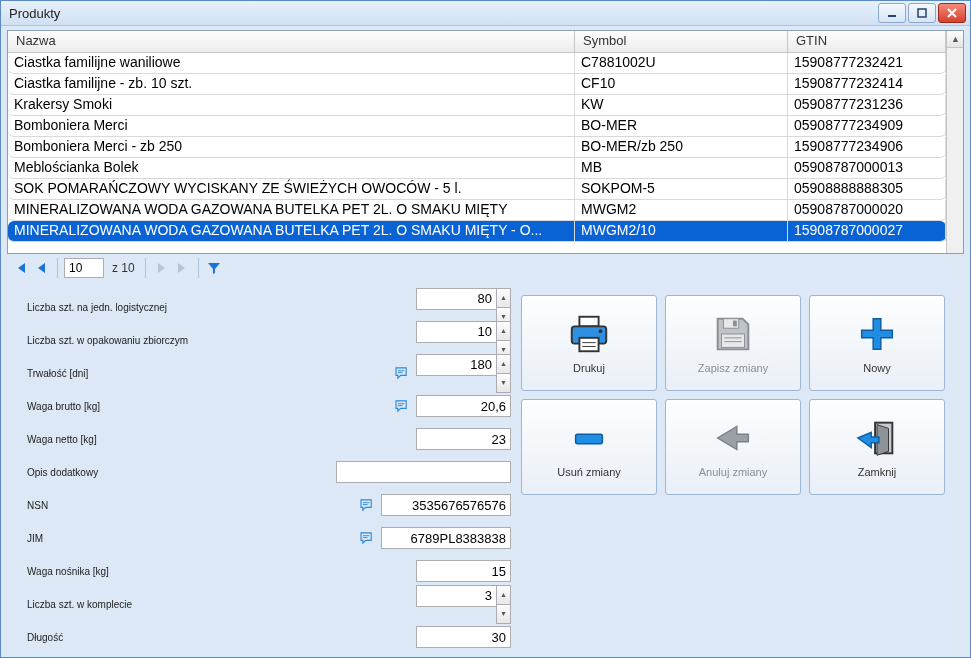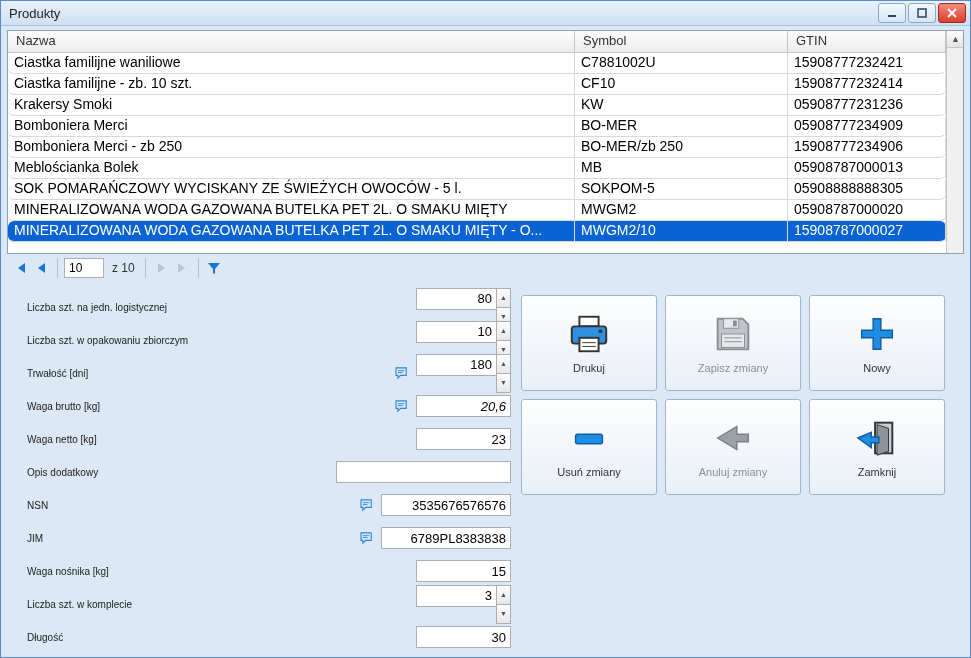--- a/index.html
+++ b/index.html
@@ -401,21 +401,21 @@
 
       <div class="form-row">
         <label>Waga brutto [kg]</label>
         <div class="field-wrap">
           <span class="hint-icon">
             <svg viewBox="0 0 16 14">
                 <path d="M1 1 h11 v8 h-6 l-3 3 v-3 h-2 Z" fill="none" stroke="#2b88d8" stroke-width="1.2"></path>
                 <path d="M3 4h7M3 6h5" stroke="#2b88d8"></path>
               </svg>
           </span>
-          <input type="text" class="inp-80" style="width: 95px; font-style: italic;" value="20,6">
+          <input type="text" class="inp-80" style="width: 95px;" value="20,6">
         </div>
       </div>
 
       <div class="form-row">
         <label>Waga netto [kg]</label>
         <div class="field-wrap">
           <input type="text" class="inp-80" style="width: 95px;" value="23">
         </div>
       </div>
 

